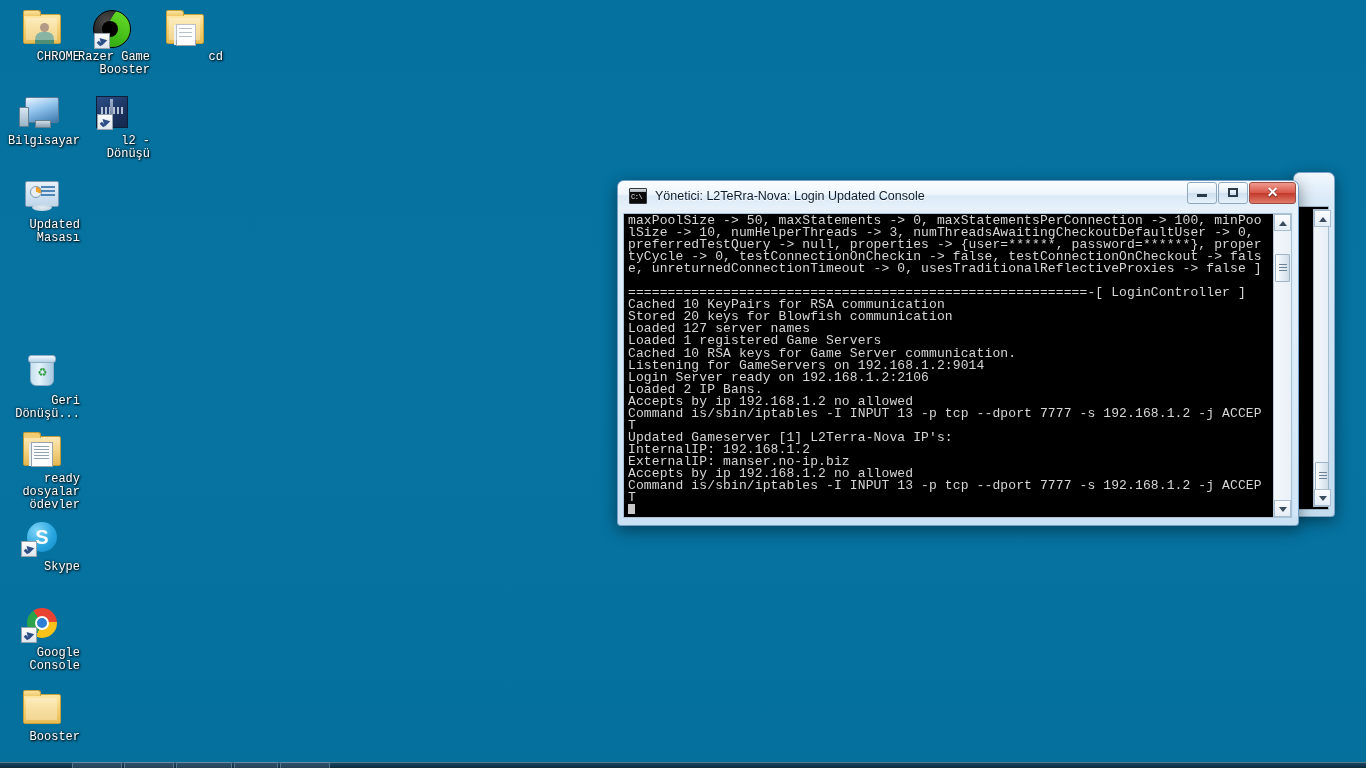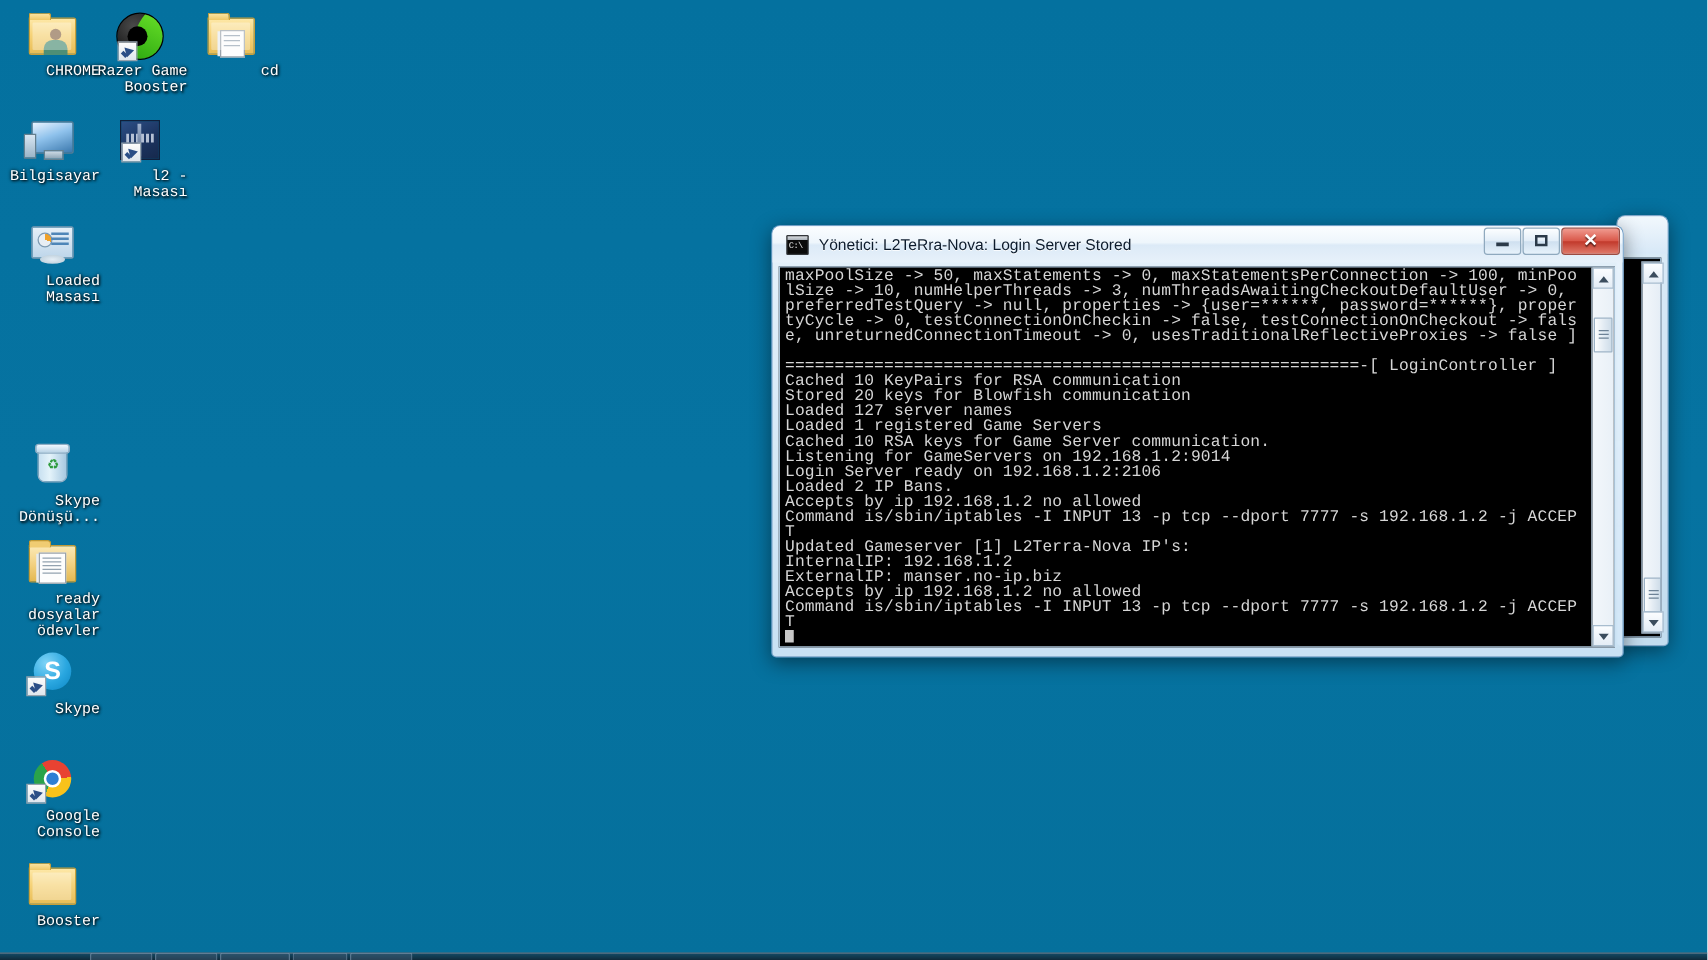--- a/index.html
+++ b/index.html
@@ -437,45 +437,45 @@
     <div class="icon-label">Bilgisayar</div>
   </div>
 
   <div class="icon-cell" style="left:74px; top:92px;">
     <div class="icon-glyph">
       <div class="gico bluetile"></div>
       <div class="shortcut" style="left:23px; bottom:2px;">
           <i></i>
         </div>
     </div>
-    <div class="icon-label">l2 - Masası</div>
+    <div class="icon-label">l2 - Dönüşü</div>
   </div>
 
   <div class="icon-cell" style="left:4px; top:176px;">
     <div class="icon-glyph">
       <div class="gico cpanel">
         <div class="dial"></div>
         <div class="bars">
             <b></b>
             <b></b>
             <b></b>
           </div>
       </div>
     </div>
-    <div class="icon-label">Loaded Masası</div>
+    <div class="icon-label">Updated Masası</div>
   </div>
 
 
   <div class="icon-cell" style="left:4px; top:352px;">
     <div class="icon-glyph">
       <div class="gico bin">
           <div class="bin-rec">♻</div>
         </div>
     </div>
-    <div class="icon-label">Skype Dönüşü...</div>
+    <div class="icon-label">Geri Dönüşü...</div>
   </div>
 
   <div class="icon-cell" style="left:4px; top:430px;">
     <div class="icon-glyph">
       <div class="gico folder-open">
         <div class="doc-in" style="left:7px;top:5px;width:20px;height:23px">
           <i style="top:3px"></i>
             <i style="top:6px"></i>
             <i style="top:9px"></i>
             <i style="top:12px"></i>
@@ -534,21 +534,21 @@
         </div>
     </div>
   </div>
 
   <div class="win win-main">
 
     <div class="titlebar">
       <div class="title-icon">
         <span>C:\</span>
       </div>
-      <div class="title-text">Yönetici:  L2TeRra-Nova: Login Server Stored</div>
+      <div class="title-text">Yönetici:  L2TeRra-Nova: Login Updated Console</div>
 
       <div class="winbtns">
         <div class="wb">
             <div class="mini"></div>
           </div>
         <div class="wb">
             <div class="maxi"></div>
           </div>
         <div class="wb wb-close">
           <div class="xg">✕</div>

